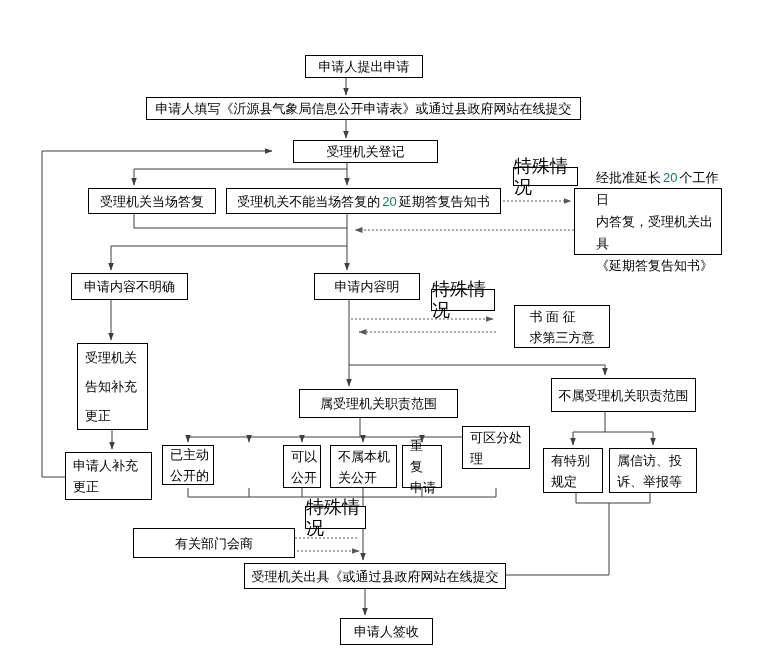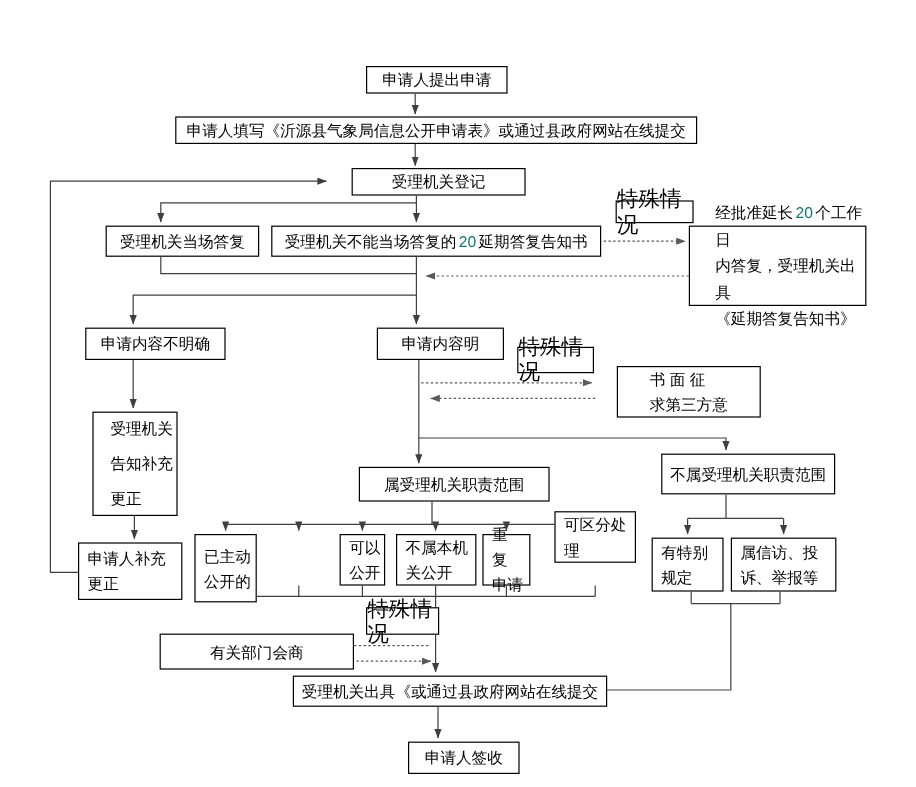--- a/index.html
+++ b/index.html
@@ -10,21 +10,21 @@
   }
   #wires{position:absolute;left:0;top:0;width:763px;height:656px;}
   .node{
     position:absolute;box-sizing:border-box;border:1.4px solid #000;
     background:#fff;display:flex;align-items:center;
     font-size:13px;line-height:21px;white-space:pre-line;
   }
   .c{justify-content:center;margin-left:18px;}
   .l{justify-content:flex-start;text-align:left;padding-left:7px;padding-right:3px;}
   .small{font-size:18px;}
-  .tall{line-height:29px;justify-content:flex-end;}
+  .tall{line-height:29px;}
   .mid{line-height:22px;padding-left:21px;padding-right:2px;}
   .tight{padding-left:1px;padding-right:1px;}
   .num{color:#0f766e;padding:0 2px;}
 </style>
 </head>
 <body>
 
 <div id="canvas">
 
   <svg id="wires" viewBox="0 0 763 656" xmlns="http://www.w3.org/2000/svg">
@@ -93,35 +93,35 @@
   <div class="node mid" style="left:574px;top:188px;width:148px;height:67px"><span><span>经批准延长</span><span class="num">20</span><span>个工作日
 内答复，受理机关出具
 《延期答复告知书》</span></span></div>
 
   <div class="node c" style="left:53px;top:273px;width:117px;height:27px"><span>申请内容不明确</span></div>
 
   <div class="node c" style="left:296px;top:273px;width:106px;height:27px"><span>申请内容明</span></div>
 
   <div class="node c small" style="left:413px;top:289px;width:64px;height:22px"><span>特殊情况</span></div>
 
-  <div class="node c" style="left:496px;top:305px;width:120px;height:43px"><span>书 面 征
+  <div class="node c" style="left:496px;top:305px;width:96px;height:43px"><span>书 面 征
 求第三方意</span></div>
 
   <div class="node l tall" style="left:77px;top:343px;width:71px;height:87px"><span>受理机关
 告知补充
 更正</span></div>
 
   <div class="node l" style="left:65px;top:452px;width:87px;height:48px"><span>申请人补充
 更正</span></div>
 
   <div class="node c" style="left:281px;top:389px;width:159px;height:29px"><span>属受理机关职责范围</span></div>
 
   <div class="node c" style="left:533px;top:378px;width:145px;height:34px"><span>不属受理机关职责范围</span></div>
 
-  <div class="node l" style="left:162px;top:445px;width:52px;height:57px"><span>已主动
+  <div class="node l" style="left:162px;top:445px;width:52px;height:40px"><span>已主动
 公开的</span></div>
 
 
   <div class="node l" style="left:283px;top:445px;width:38px;height:43px"><span>可以
 公开</span></div>
 
   <div class="node l" style="left:330px;top:445px;width:67px;height:43px"><span>不属本机
 关公开</span></div>
 
   <div class="node l" style="left:402px;top:445px;width:40px;height:43px"><span>重 复

